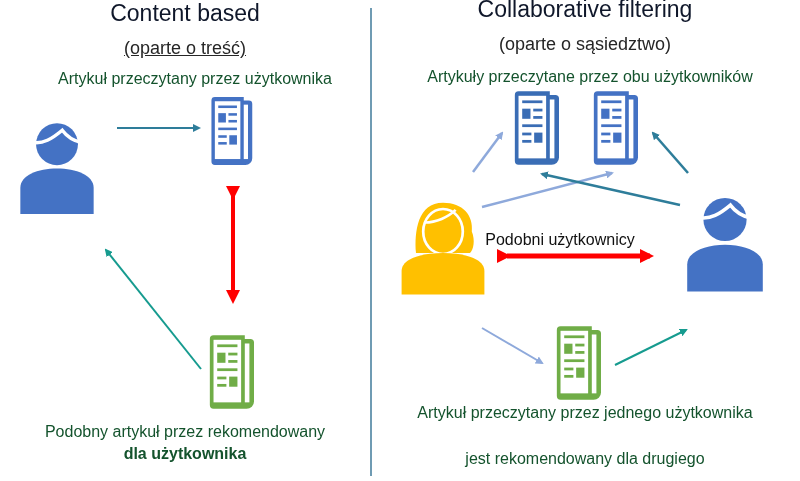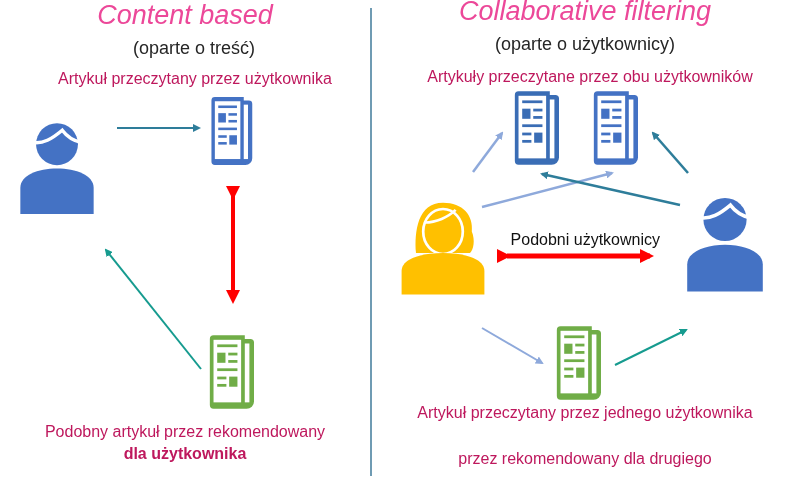--- a/index.html
+++ b/index.html
@@ -1,39 +1,39 @@
 <!DOCTYPE html>
 <html><head>
 <meta charset="utf-8">
 <style>
   html, body { margin: 0; padding: 0; background: #ffffff; }
   body { width: 800px; height: 481px; position: relative; overflow: hidden;
          font-family: "Liberation Sans", sans-serif; color: #262626; }
   .txt { position: absolute; white-space: nowrap; text-align: center; }
-  .title { font-size: 27px; color: #ec4899; font-style: italic; }
+  .title { font-size: 23px; color: #0f172a; }
   .subtitle { font-size: 18px; }
-  .caption { font-size: 16px; color: #be185d; }
+  .caption { font-size: 16px; color: #14532d; }
   .label { font-size: 16px; color: #111; }
   svg.layer { position: absolute; left: 0; top: 0; }
 </style>
 </head>
 <body>
 
 <div class="txt title" style="left:95px;top:0px;width:180px;">Content based</div>
-<div class="txt subtitle" style="left:114px;top:38px;width:160px;">(oparte o treść)</div>
+<div class="txt subtitle" style="left:105px;top:38px;width:160px;text-decoration:underline;">(oparte o treść)</div>
 <div class="txt caption" style="left:40px;top:70px;width:310px;">Artykuł przeczytany przez użytkownika</div>
 <div class="txt caption" style="left:20px;top:423px;width:330px;">Podobny artykuł przez rekomendowany</div>
 <div class="txt caption" style="left:20px;top:445px;width:330px;font-weight:bold;">dla użytkownika</div>
 
 <div class="txt title" style="left:440px;top:-4px;width:290px;">Collaborative filtering</div>
-<div class="txt subtitle" style="left:480px;top:34px;width:210px;">(oparte o użytkownicy)</div>
+<div class="txt subtitle" style="left:480px;top:34px;width:210px;">(oparte o sąsiedztwo)</div>
 <div class="txt caption" style="left:400px;top:68px;width:380px;">Artykuły przeczytane przez obu użytkowników</div>
-<div class="txt label" style="left:490px;top:231px;width:170px;text-align:right;">Podobni użytkownicy</div>
+<div class="txt label" style="left:475px;top:231px;width:170px;">Podobni użytkownicy</div>
 <div class="txt caption" style="left:390px;top:404px;width:390px;">Artykuł przeczytany przez jednego użytkownika</div>
-<div class="txt caption" style="left:390px;top:450px;width:390px;">przez rekomendowany dla drugiego</div>
+<div class="txt caption" style="left:390px;top:450px;width:390px;">jest rekomendowany dla drugiego</div>
 
 <svg class="layer" width="800" height="481" viewBox="0 0 800 481" xmlns="http://www.w3.org/2000/svg">
   <defs>
     <symbol id="article" viewBox="0 0 50 80">
       <path d="M2,4 a4,4 0 0 1 4,-4 h34 v4 h6 a4,4 0 0 1 4,4 v64 a8,8 0 0 1 -8,8 h-36 a4,4 0 0 1 -4,-4 z" fill="currentColor"></path>
       <rect x="6" y="5" width="30" height="68" fill="#fff"></rect>
       <rect x="40" y="9" width="5" height="64" fill="#fff"></rect>
       <rect x="10" y="10" width="22" height="3" fill="currentColor"></rect>
       <rect x="10" y="19" width="9" height="11" fill="currentColor"></rect>
       <rect x="22" y="19" width="10" height="3" fill="currentColor"></rect>

